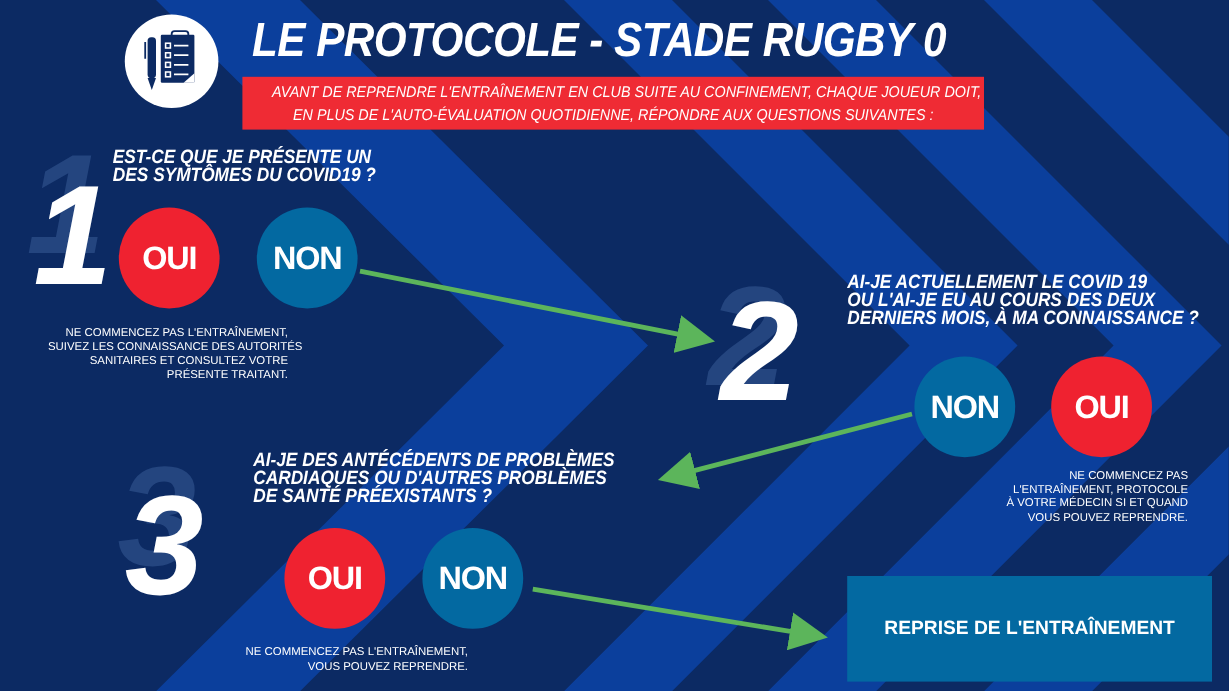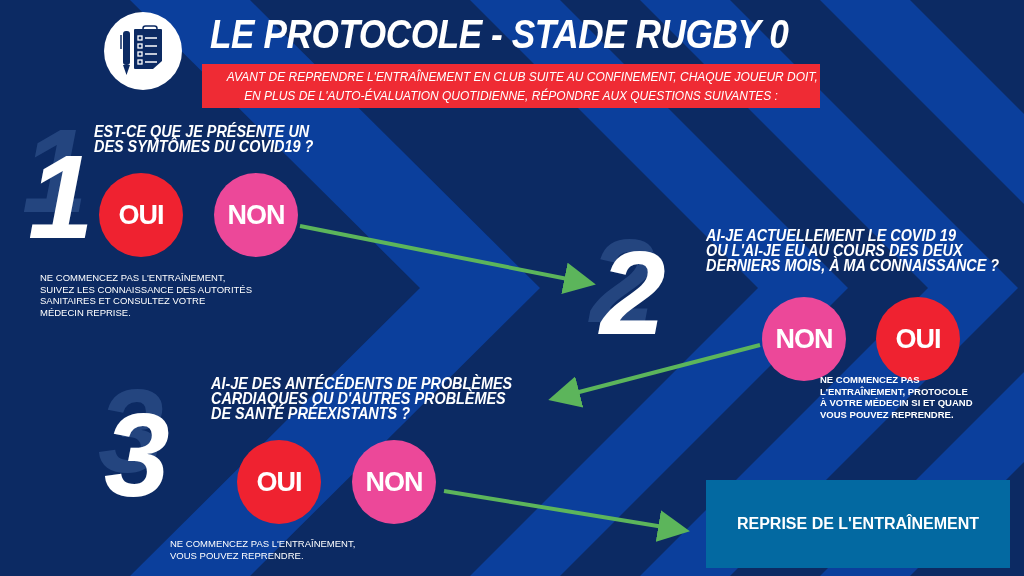--- a/index.html
+++ b/index.html
@@ -9,22 +9,22 @@
   .abs { position:absolute; }
   .title { left:210px; top:12px; font-size:40px; font-weight:bold; font-style:italic; color:#fff; letter-spacing:-0.5px; transform:scaleX(0.88); transform-origin:left top; white-space:nowrap; }
   .banner { left:202px; top:64px; width:618px; height:44px; background:#ef2b34; color:#fff; font-size:13px; font-style:italic; text-align:center; line-height:19px; padding-top:3px; box-sizing:border-box; }
   .banner span { display:block; transform:scaleX(0.92); white-space:nowrap; }
   .logo { left:104px; top:12px; width:78px; height:78px; border-radius:50%; background:#fff; display:flex; align-items:center; justify-content:center; }
   .bignum { font-size:118px; font-weight:bold; font-style:italic; color:#fff; line-height:1; }
   .ghost { color:#24457f; }
   .q { color:#fff; font-weight:bold; font-style:italic; font-size:16px; line-height:15px; transform:scaleX(0.9); transform-origin:left top; white-space:nowrap; }
   .circle { width:84px; height:84px; border-radius:50%; display:flex; align-items:center; justify-content:center; color:#fff; font-weight:bold; font-size:27px; letter-spacing:-1px; }
   .red { background:#ef2230; }
-  .green { background:#ec4899; }
-  .note { color:#fff; font-size:9.5px; line-height:11.5px; text-align:left; white-space:nowrap; }
+  .green { background:#0369a1; }
+  .note { color:#fff; font-size:9.5px; line-height:11.5px; text-align:right; white-space:nowrap; }
   .final { left:706px; top:480px; width:304px; height:88px; background:#0369a1; color:#fff; font-weight:bold; font-size:16px; line-height:16px; text-align:center; display:flex; flex-direction:column; justify-content:center; }
   svg.arrows { position:absolute; left:0; top:0; pointer-events:none; }
 </style>
 </head>
 <body>
 
 <div class="canvas">
 
   <svg class="bg" viewBox="0 0 1024 576" width="1024" height="576">
     <rect x="0" y="0" width="1024" height="576" fill="#0c2a63"></rect>
@@ -80,33 +80,33 @@
   <div class="abs q" style="left:94px;top:124px;">
     <div>EST-CE QUE JE PRÉSENTE UN</div>
     <div>DES SYMTÔMES DU COVID19 ?</div>
   </div>
   <div class="abs circle red" style="left:99px;top:173px;">OUI</div>
   <div class="abs circle green" style="left:214px;top:173px;">NON</div>
   <div class="abs note" style="left:40px;top:272px;width:200px;">
     <div>NE COMMENCEZ PAS L'ENTRAÎNEMENT,</div>
     <div>SUIVEZ LES CONNAISSANCE DES AUTORITÉS</div>
     <div>SANITAIRES ET CONSULTEZ VOTRE</div>
-    <div>MÉDECIN REPRISE.</div>
+    <div>PRÉSENTE TRAITANT.</div>
   </div>
 
   <div class="abs bignum ghost" style="left:590px;top:222px;">2</div>
   <div class="abs bignum" style="left:600px;top:234px;">2</div>
   <div class="abs q" style="left:706px;top:228px;">
     <div>AI-JE ACTUELLEMENT LE COVID 19</div>
     <div>OU L'AI-JE EU AU COURS DES DEUX</div>
     <div>DERNIERS MOIS, À MA CONNAISSANCE ?</div>
   </div>
   <div class="abs circle green" style="left:762px;top:297px;">NON</div>
   <div class="abs circle red" style="left:876px;top:297px;">OUI</div>
-  <div class="abs note" style="left:820px;top:374px;width:170px;font-weight:bold;">
+  <div class="abs note" style="left:820px;top:391px;width:170px;">
     <div>NE COMMENCEZ PAS</div>
     <div>L'ENTRAÎNEMENT, PROTOCOLE</div>
     <div>À VOTRE MÉDECIN SI ET QUAND</div>
     <div>VOUS POUVEZ REPRENDRE.</div>
   </div>
 
   <div class="abs bignum ghost" style="left:98px;top:372px;">3</div>
   <div class="abs bignum" style="left:104px;top:396px;">3</div>
   <div class="abs q" style="left:211px;top:376px;">
     <div>AI-JE DES ANTÉCÉDENTS DE PROBLÈMES</div>

